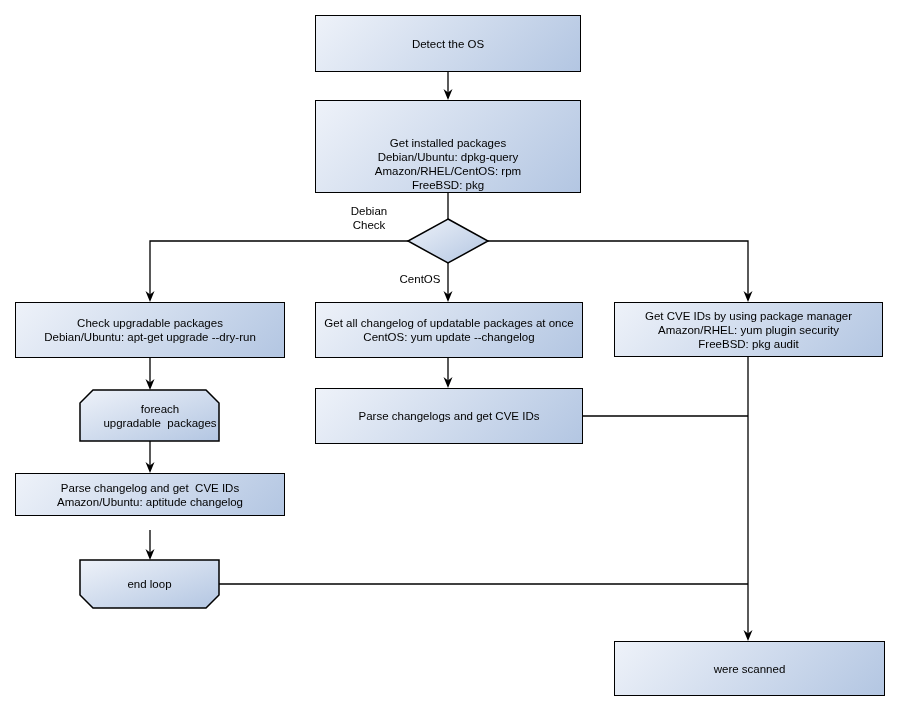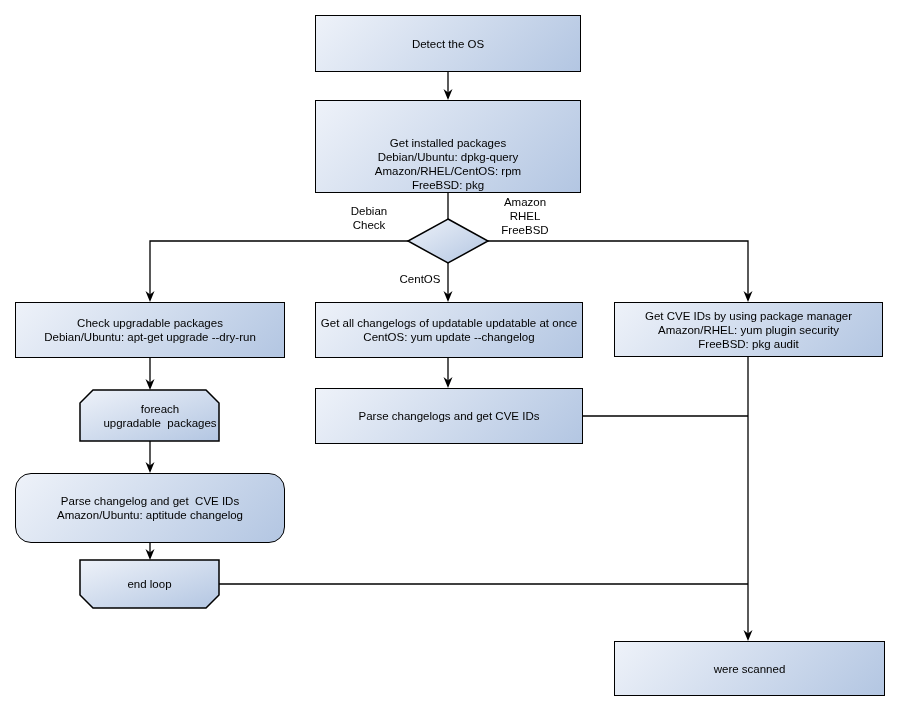--- a/index.html
+++ b/index.html
@@ -112,27 +112,27 @@
     <div class="tline">Debian/Ubuntu: dpkg-query</div>
     <div class="tline">Amazon/RHEL/CentOS: rpm</div>
     <div class="tline">FreeBSD: pkg</div>
   </div>
 
   <div class="node" style="left:15px; top:302px; width:270px; height:56px;">
     <div class="tline">Check upgradable packages</div>
     <div class="tline">Debian/Ubuntu: apt-get upgrade --dry-run</div>
   </div>
 
-  <div class="node" style="left:15px; top:473px; width:270px; height:70px;border-radius:16px;">
+  <div class="node" style="left:15px; top:473px; width:270px; height:43px;">
     <div class="tline">Parse changelog and get  CVE IDs</div>
     <div class="tline">Amazon/Ubuntu: aptitude changelog</div>
   </div>
 
   <div class="node" style="left:315px; top:302px; width:268px; height:56px;">
-    <div class="tline">Get all changelogs of updatable updatable at once</div>
+    <div class="tline">Get all changelog of updatable packages at once</div>
     <div class="tline">CentOS: yum update --changelog</div>
   </div>
 
   <div class="node" style="left:315px; top:388px; width:268px; height:56px;">
     <div class="tline">Parse changelogs and get CVE IDs</div>
   </div>
 
   <div class="node" style="left:614px; top:302px; width:269px; height:55px;">
     <div class="tline">Get CVE IDs by using package manager</div>
     <div class="tline">Amazon/RHEL: yum plugin security</div>
@@ -150,23 +150,18 @@
 
   <div class="shape-label" style="left:80px; top:560px; width:139px; height:48px;">
     <div class="tline">end loop</div>
   </div>
 
   <div class="free-label" style="left:338px; top:204px; width:62px;">
     <div class="tline">Debian</div>
     <div class="tline">Check</div>
   </div>
 
-  <div class="free-label" style="left:494px; top:195px; width:62px;">
-    <div class="tline">Amazon</div>
-    <div class="tline">RHEL</div>
-    <div class="tline">FreeBSD</div>
-  </div>
 
   <div class="free-label" style="left:391px; top:272px; width:58px;">
     <div class="tline">CentOS</div>
   </div>
 
 </div>
 
 </body></html>

